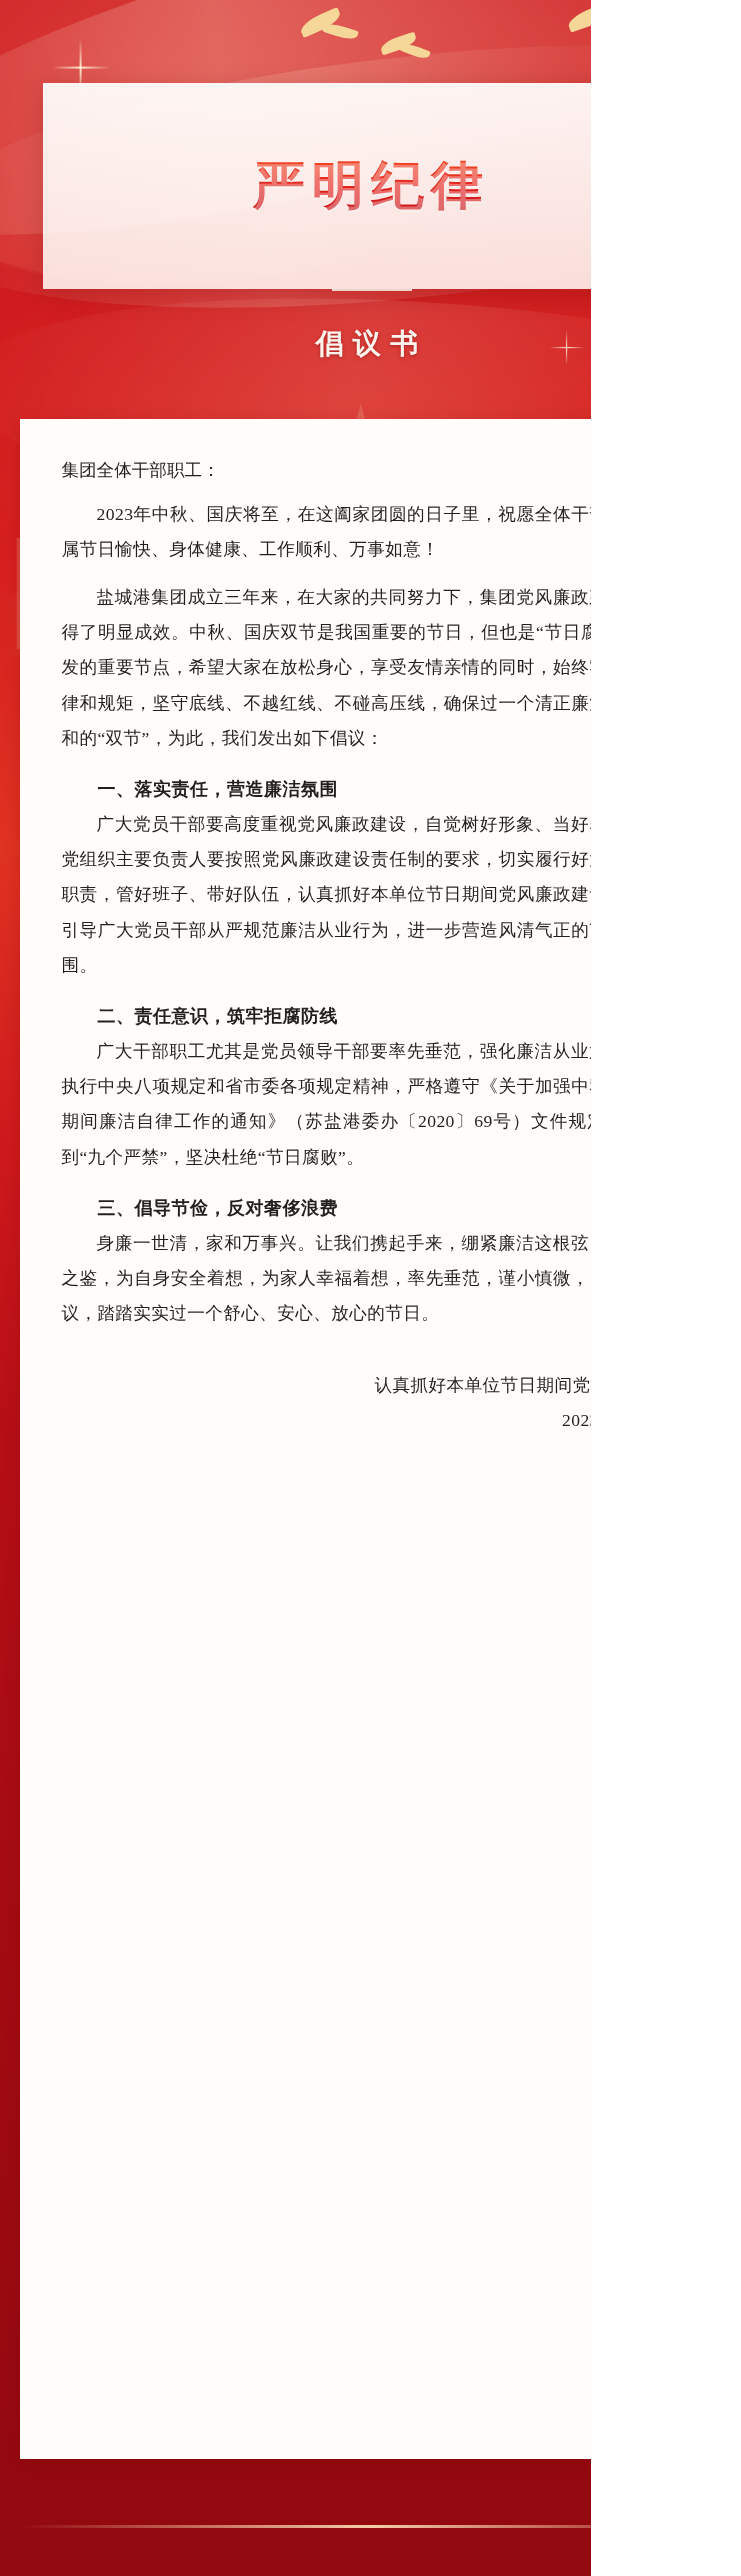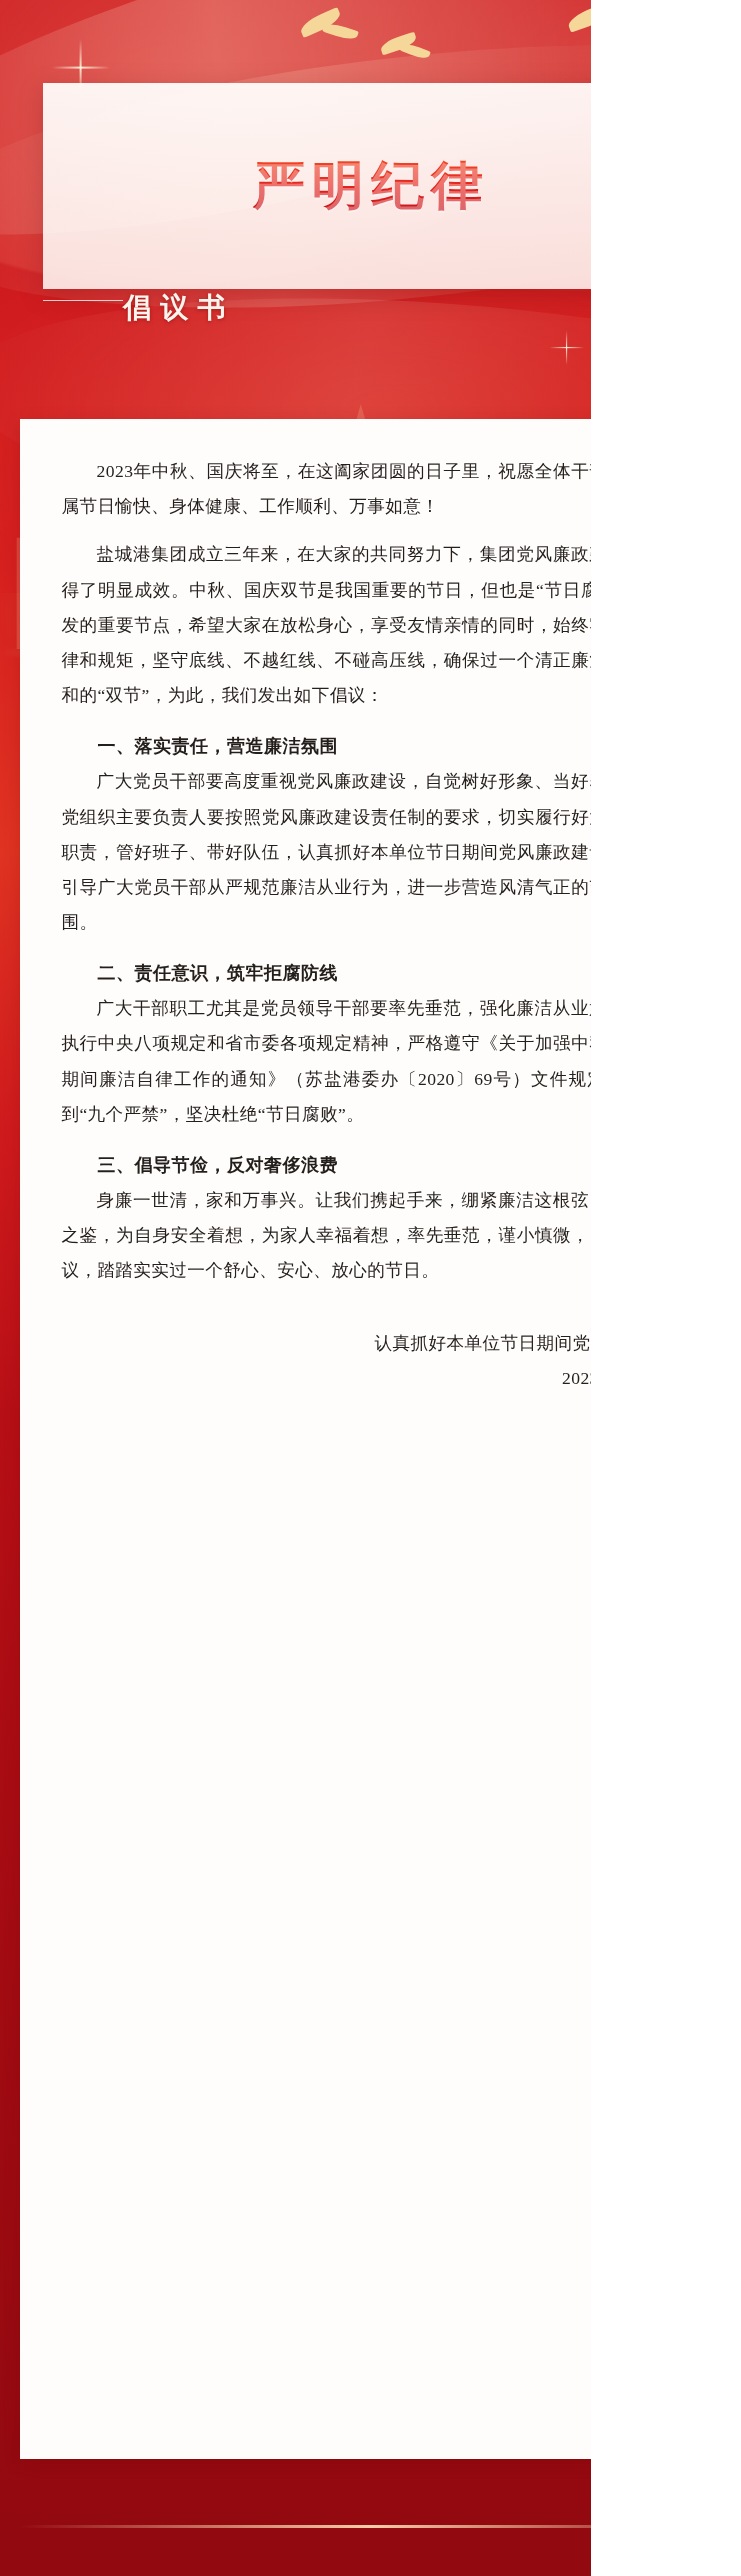--- a/index.html
+++ b/index.html
@@ -142,22 +142,23 @@
     background-clip: text;
     color: transparent;
     line-height: 1.28;
     text-shadow: 0 1.9px 0 rgba(255,255,255,.35);
   }
   .subtitle-wrap {
     position: absolute;
     left: 43px; top: 289px;
     width: 657px;
     display: flex;
-    flex-direction: row;
+    flex-direction: column;
     align-items: center;
+    gap: 19px;
   }
   .sub-rule {
     width: 80px; height: 1.9px;
     background: #f3efe9;
     opacity: .85;
     margin-bottom: 15px;
   }
   .subtitle {
     font-family: "Liberation Serif", serif;
     font-size: 28px;
@@ -298,20 +299,21 @@
   <div class="title-card"></div>
   <div class="title-inner">
     <div class="title-line">严明纪律</div>
   </div>
   <div class="subtitle-wrap">
     <div class="sub-rule"></div>
     <div class="subtitle">倡议书</div>
   </div>
 
   <div class="letter">
+    <div class="salutation">集团全体干部职工：</div>
     <div id="letter-blocks">
         <div class="para">2023年中秋、国庆将至，在这阖家团圆的日子里，祝愿全体干部职工及家属节日愉快、身体健康、工作顺利、万事如意！</div>
         <div class="para">盐城港集团成立三年来，在大家的共同努力下，集团党风廉政建设工作取得了明显成效。中秋、国庆双节是我国重要的节日，但也是“节日腐败”易发高发的重要节点，希望大家在放松身心，享受友情亲情的同时，始终牢记党的纪律和规矩，坚守底线、不越红线、不碰高压线，确保过一个清正廉洁、文明祥和的“双节”，为此，我们发出如下倡议：</div>
         <div class="heading">一、落实责任，营造廉洁氛围</div>
         <div class="para">广大党员干部要高度重视党风廉政建设，自觉树好形象、当好表率。各级党组织主要负责人要按照党风廉政建设责任制的要求，切实履行好第一责任人职责，管好班子、带好队伍，认真抓好本单位节日期间党风廉政建设，教育和引导广大党员干部从严规范廉洁从业行为，进一步营造风清气正的节日廉洁氛围。</div>
         <div class="heading">二、责任意识，筑牢拒腐防线</div>
         <div class="para">广大干部职工尤其是党员领导干部要率先垂范，强化廉洁从业意识，带头执行中央八项规定和省市委各项规定精神，严格遵守《关于加强中秋国庆节日期间廉洁自律工作的通知》（苏盐港委办〔2020〕69号）文件规定，切实做到“九个严禁”，坚决杜绝“节日腐败”。</div>
         <div class="heading">三、倡导节俭，反对奢侈浪费</div>
         <div class="para">身廉一世清，家和万事兴。让我们携起手来，绷紧廉洁这根弦，牢记前车之鉴，为自身安全着想，为家人幸福着想，率先垂范，谨小慎微，自觉响应倡议，踏踏实实过一个舒心、安心、放心的节日。</div>
       </div>

